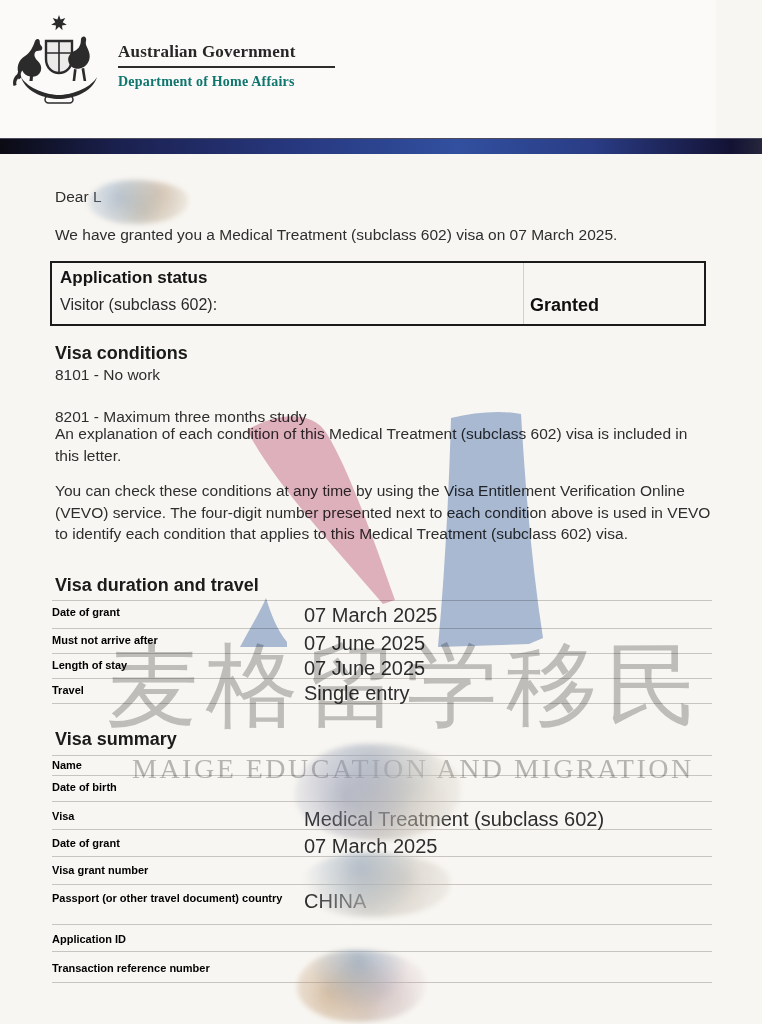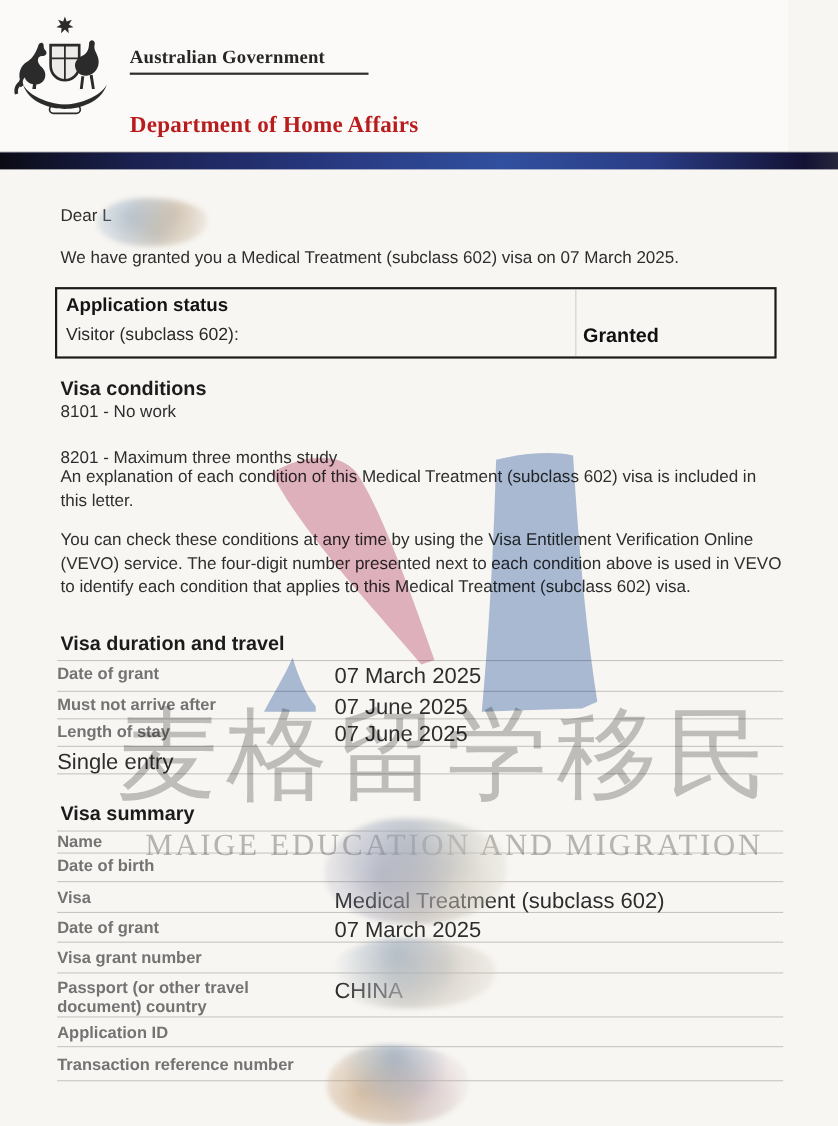--- a/index.html
+++ b/index.html
@@ -7,37 +7,37 @@
     width:762px;height:1024px;position:relative;overflow:hidden;
     background:#f8f6f2;color:#2e2e2e;
     font-family:"Liberation Sans",sans-serif;
   }
   .header-area{position:absolute;left:0;top:0;width:716px;height:138px;background:#fbfaf8;}
   .crest{position:absolute;left:8px;top:13px;width:102px;height:92px;}
   .gov-name{position:absolute;left:118px;top:42px;font-family:"Liberation Serif",serif;
     font-weight:bold;font-size:17px;color:#262626;letter-spacing:.2px;}
   .gov-rule{position:absolute;left:118px;top:66px;width:217px;height:2px;background:#2d2d2d;}
   .dept-name{position:absolute;left:118px;top:74px;font-family:"Liberation Serif",serif;
-    font-weight:bold;font-size:21px;color:#b91c1c;letter-spacing:.2px;margin-top:27px;}
+    font-weight:bold;font-size:14px;color:#0f766e;letter-spacing:.2px;}
   .divider-bar{position:absolute;left:0;top:138px;width:762px;height:15px;
     background:linear-gradient(90deg,#0b0b14 0%,#1b2150 16%,#27377e 38%,#31509f 60%,#2a3c85 78%,#131234 96%,#26263c 100%);
     border-top:1px solid #4a4a5e;}
   .salutation{position:absolute;left:55px;top:188px;font-size:15.5px;}
   .intro{position:absolute;left:55px;top:226px;font-size:15.5px;}
   .status-box{position:absolute;left:50px;top:261px;width:652px;height:61px;border:2.5px solid #1b1b1b;}
   .status-title{position:absolute;left:8px;top:5px;font-size:17px;font-weight:bold;color:#141414;}
   .status-label{position:absolute;left:8px;top:33px;font-size:16px;color:#2a2a2a;}
   .status-value{position:absolute;left:478px;top:32px;font-size:18px;font-weight:bold;color:#101010;}
   .status-col-divider{position:absolute;left:471px;top:0;bottom:0;width:1px;background:rgba(110,110,110,.28);}
   .section-title{position:absolute;left:55px;font-size:18px;font-weight:bold;color:#1b1b1b;}
   .cond-item{position:absolute;left:55px;font-size:15.5px;}
   .para{position:absolute;left:55px;width:656px;font-size:15.5px;line-height:21.5px;}
   .doc-table{position:absolute;left:52px;width:660px;border-top:1px solid #c8c5c0;}
   .trow{display:flex;box-sizing:border-box;border-bottom:1px solid #c8c5c0;padding-top:3px;}
-  .trow .lbl{width:252px;font-weight:bold;font-size:15px;color:#737373;line-height:17px;flex:0 0 252px;}
+  .trow .lbl{width:252px;font-weight:bold;font-size:11px;color:#000000;line-height:17px;flex:0 0 252px;}
   .trow .val{font-size:20px;color:#2d2d2d;}
   .wm-m{position:absolute;left:233px;top:410px;width:330px;height:245px;mix-blend-mode:multiply;pointer-events:none;z-index:3;}
   .wm-cn{position:absolute;left:106px;top:640px;font-family:"Liberation Serif",serif;font-size:92px;
     letter-spacing:8px;color:#8d8d8d;opacity:.52;mix-blend-mode:multiply;white-space:nowrap;z-index:3;pointer-events:none;line-height:1;}
   .wm-en{position:absolute;left:132px;top:753px;font-family:"Liberation Serif",serif;font-size:28px;
     letter-spacing:2.5px;color:#8d8d8d;opacity:.6;mix-blend-mode:multiply;white-space:nowrap;z-index:3;pointer-events:none;}
   .blob{position:absolute;filter:blur(2.5px);z-index:4;pointer-events:none;border-radius:45% 55% 50% 48%/55% 45% 52% 50%;}
   .blob-1{left:88px;top:180px;width:100px;height:44px;
     background:radial-gradient(circle at 30% 40%,rgba(140,163,188,.55),transparent 62%),
                radial-gradient(circle at 72% 28%,rgba(176,148,118,.42),transparent 58%),
@@ -104,20 +104,21 @@
   </div>
   <div class="trow" style="height:25px;">
     <div class="lbl">Must not arrive after</div>
     <div class="val">07 June 2025</div>
   </div>
   <div class="trow" style="height:25px;">
     <div class="lbl">Length of stay</div>
     <div class="val">07 June 2025</div>
   </div>
   <div class="trow" style="height:25px;">
+    <div class="lbl">Travel</div>
     <div class="val">Single entry</div>
   </div>
 </div>
 
 <div class="section-title" style="top:729px;">Visa summary</div>
 <div class="doc-table" style="top:755px;">
   <div class="trow" style="height:20px;padding-top:1px;">
     <div class="lbl">Name</div>
     <div class="val"></div>
   </div>

